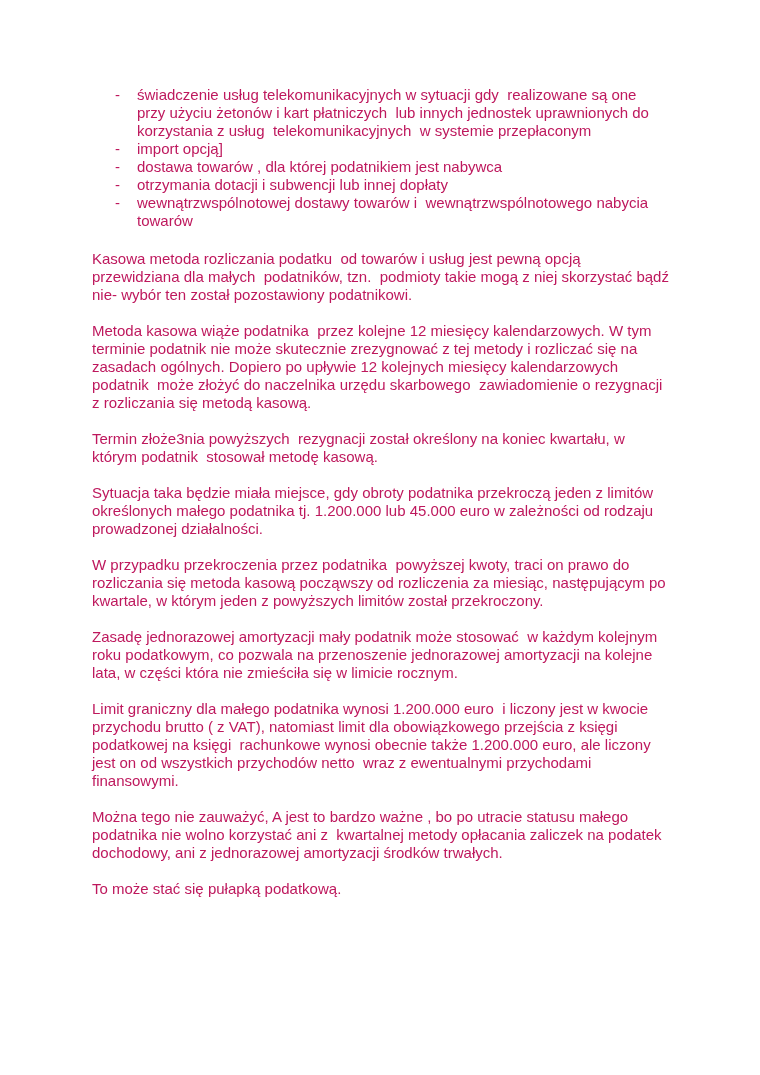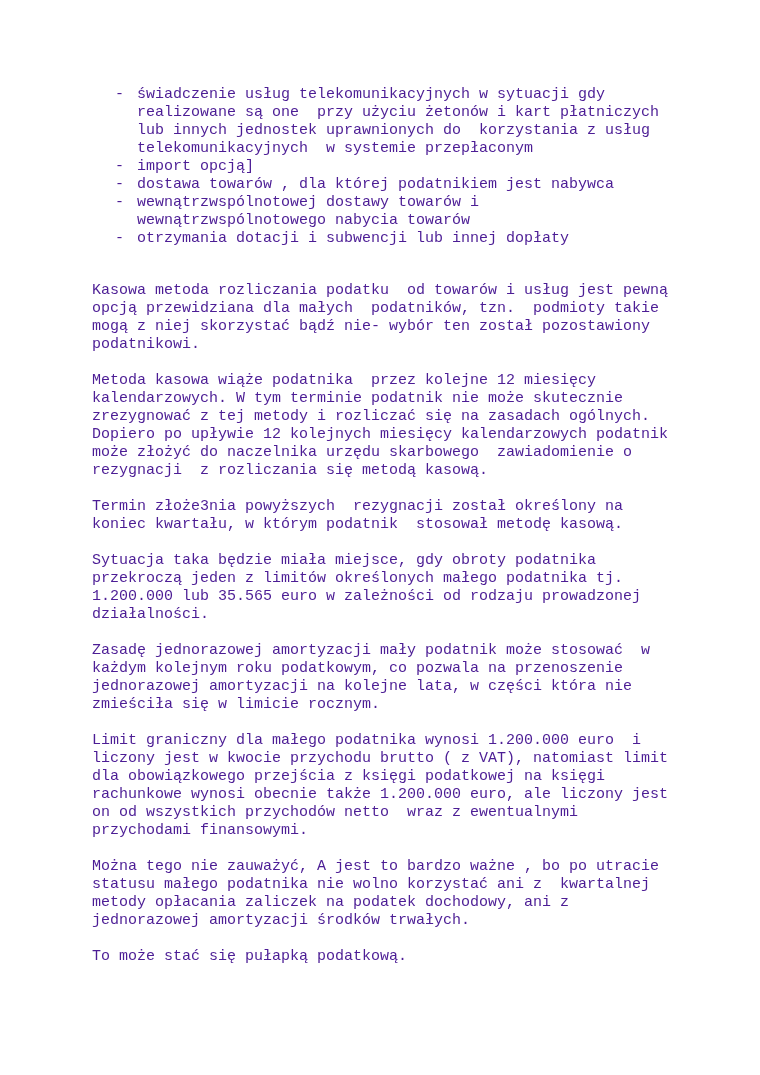--- a/index.html
+++ b/index.html
@@ -6,22 +6,22 @@
     margin: 0;
     padding: 0;
     background: #ffffff;
   }
   .page {
     position: relative;
     width: 760px;
     height: 1075px;
     background: #ffffff;
     overflow: hidden;
-    font-family: Liberation Mono, monospace;
-    color: #4c1d95;
+    font-family: Liberation Sans, sans-serif;
+    color: #be185d;
   }
   .content {
     position: absolute;
     top: 86px;
     left: 92px;
     width: 578px;
     font-size: 15px;
     line-height: 18px;
   }
   ul.dash-list {
@@ -37,40 +37,41 @@
     content: "-";
     position: absolute;
     left: -22px;
     top: 0;
   }
   p.para {
     margin: 18px 0 0 0;
     white-space: pre-wrap;
   }
   p.para.first-after-list {
-    margin-top: 34px;
+    margin-top: 20px;
   }
 </style>
 </head>
 <body>
 
 <div class="page">
   <div class="content">
 
     <ul class="dash-list">
       <li>świadczenie usług telekomunikacyjnych w sytuacji gdy  realizowane są one  przy użyciu żetonów i kart płatniczych  lub innych jednostek uprawnionych do  korzystania z usług  telekomunikacyjnych  w systemie przepłaconym</li>
       <li>import opcją]</li>
       <li>dostawa towarów , dla której podatnikiem jest nabywca</li>
+      <li>otrzymania dotacji i subwencji lub innej dopłaty</li>
       <li>wewnątrzwspólnotowej dostawy towarów i  wewnątrzwspólnotowego nabycia towarów</li>
-      <li>otrzymania dotacji i subwencji lub innej dopłaty</li>
     </ul>
 
     <p class="para first-after-list">Kasowa metoda rozliczania podatku  od towarów i usług jest pewną opcją przewidziana dla małych  podatników, tzn.  podmioty takie mogą z niej skorzystać bądź nie- wybór ten został pozostawiony podatnikowi.</p>
     <p class="para">Metoda kasowa wiąże podatnika  przez kolejne 12 miesięcy kalendarzowych. W tym terminie podatnik nie może skutecznie zrezygnować z tej metody i rozliczać się na zasadach ogólnych. Dopiero po upływie 12 kolejnych miesięcy kalendarzowych podatnik  może złożyć do naczelnika urzędu skarbowego  zawiadomienie o rezygnacji  z rozliczania się metodą kasową.</p>
     <p class="para">Termin złoże3nia powyższych  rezygnacji został określony na koniec kwartału, w którym podatnik  stosował metodę kasową.</p>
-    <p class="para">Sytuacja taka będzie miała miejsce, gdy obroty podatnika przekroczą jeden z limitów określonych małego podatnika tj. 1.200.000 lub 35.565 euro w zależności od rodzaju prowadzonej działalności.</p>
+    <p class="para">Sytuacja taka będzie miała miejsce, gdy obroty podatnika przekroczą jeden z limitów określonych małego podatnika tj. 1.200.000 lub 45.000 euro w zależności od rodzaju prowadzonej działalności.</p>
+    <p class="para">W przypadku przekroczenia przez podatnika  powyższej kwoty, traci on prawo do  rozliczania się metoda kasową począwszy od rozliczenia za miesiąc, następującym po kwartale, w którym jeden z powyższych limitów został przekroczony.</p>
     <p class="para">Zasadę jednorazowej amortyzacji mały podatnik może stosować  w każdym kolejnym roku podatkowym, co pozwala na przenoszenie jednorazowej amortyzacji na kolejne lata, w części która nie zmieściła się w limicie rocznym.</p>
     <p class="para">Limit graniczny dla małego podatnika wynosi 1.200.000 euro  i liczony jest w kwocie przychodu brutto ( z VAT), natomiast limit dla obowiązkowego przejścia z księgi podatkowej na księgi  rachunkowe wynosi obecnie także 1.200.000 euro, ale liczony jest on od wszystkich przychodów netto  wraz z ewentualnymi przychodami finansowymi.</p>
     <p class="para">Można tego nie zauważyć, A jest to bardzo ważne , bo po utracie statusu małego podatnika nie wolno korzystać ani z  kwartalnej metody opłacania zaliczek na podatek dochodowy, ani z jednorazowej amortyzacji środków trwałych.</p>
     <p class="para">To może stać się pułapką podatkową.</p>
 
   </div>
 </div>
 
 </body></html>

